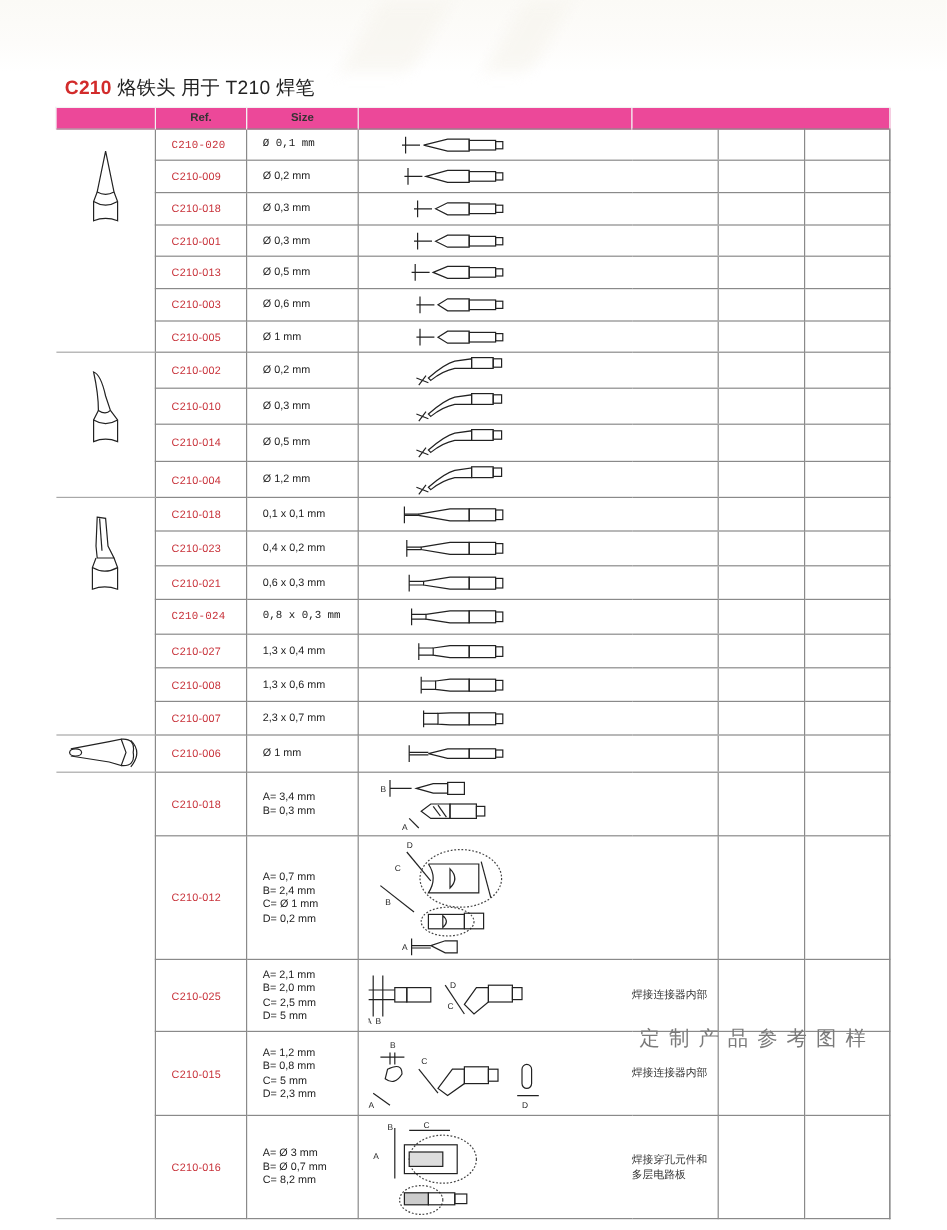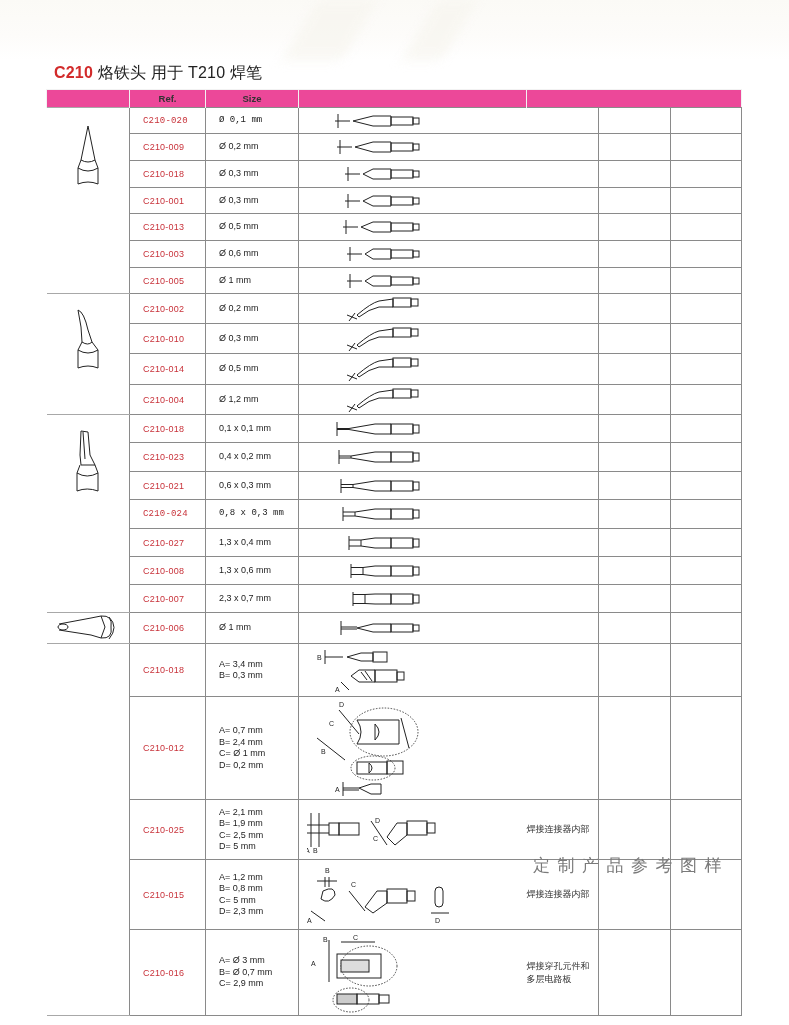--- a/index.html
+++ b/index.html
@@ -485,21 +485,21 @@
         </td>
         <td class="note" style="white-space: pre-line;"></td>
         <td class="blank"></td>
         <td class="blank"></td>
         <td class="blank"></td>
       </tr>
       <tr style="height: 60px;">
         <td class="ref">C210-025</td>
         <td class="size" style="white-space: nowrap;">
           <div>A= 2,1 mm</div>
-          <div>B= 1,9 mm</div>
+          <div>B= 2,0 mm</div>
           <div>C= 2,5 mm</div>
           <div>D= 5 mm</div>
         </td>
         <td class="draw" style="width: 150px;">
           <div style="padding-left:8px">
             <svg width="150" height="50">
               <line x1="4" y1="8" x2="4" y2="42" stroke="#222" fill="none" stroke-width="1"></line>
               <line x1="12" y1="8" x2="12" y2="42" stroke="#222" fill="none" stroke-width="1"></line>
               <line x1="0" y1="20" x2="22" y2="20" stroke="#222" fill="none" stroke-width="1"></line>
               <line x1="0" y1="28" x2="22" y2="28" stroke="#222" fill="none" stroke-width="1"></line>
@@ -553,21 +553,21 @@
         <td class="note" style="white-space: pre-line;">焊接连接器内部</td>
         <td class="blank"></td>
         <td class="blank"></td>
         <td class="blank"></td>
       </tr>
       <tr style="height: 86px;">
         <td class="ref">C210-016</td>
         <td class="size" style="white-space: nowrap;">
           <div>A= Ø 3 mm</div>
           <div>B= Ø 0,7 mm</div>
-          <div>C= 2,9 mm</div>
+          <div>C= 8,2 mm</div>
         </td>
         <td class="draw" style="width: 150px;">
           <div style="padding-left:10px">
             <svg width="150" height="82">
               <text x="14" y="10" font-size="7" fill="#222">B</text>
               <text x="44" y="8" font-size="7" fill="#222">C</text>
               <line x1="32" y1="10" x2="66" y2="10" stroke="#222" fill="none" stroke-width="1"></line>
               <line x1="20" y1="8" x2="20" y2="50" stroke="#222" fill="none" stroke-width="1"></line>
               <text x="2" y="34" font-size="7" fill="#222">A</text>
               <ellipse cx="60" cy="34" rx="28" ry="20" stroke="#444" fill="none" stroke-dasharray="1.5,1.5"></ellipse>

